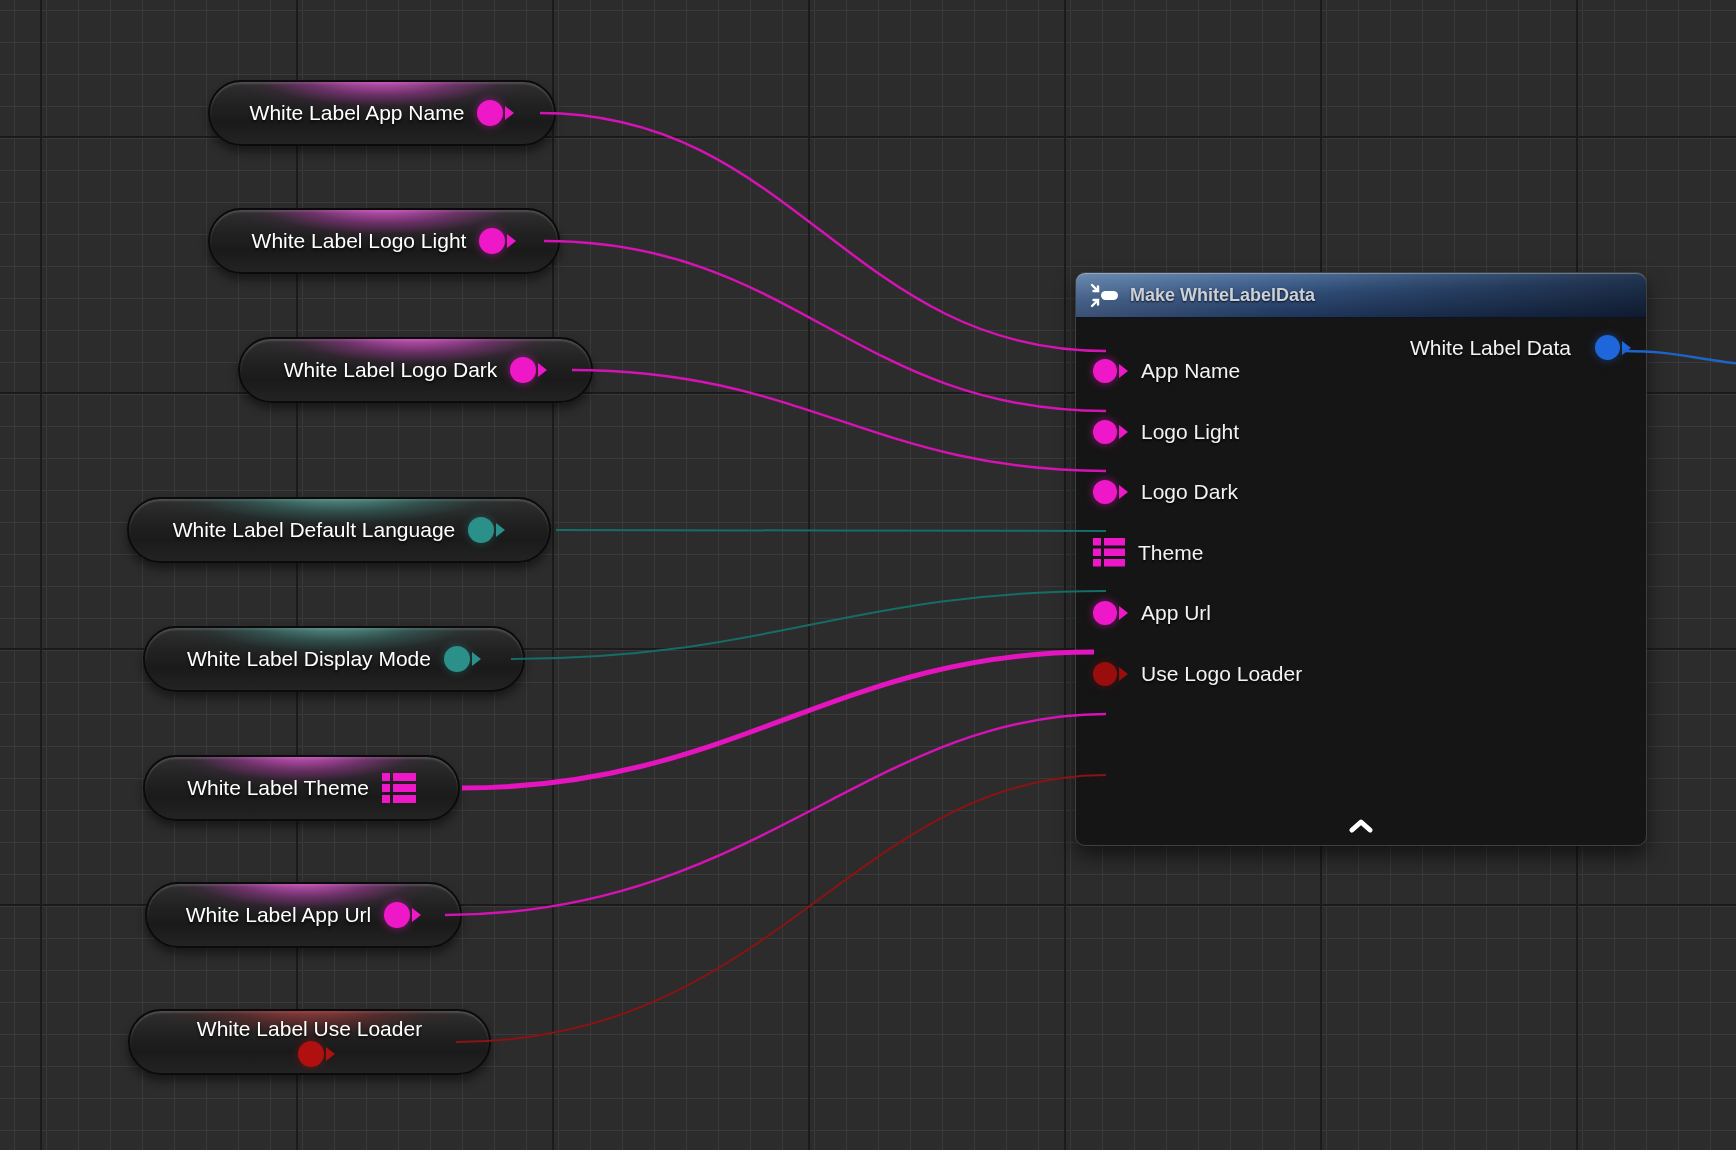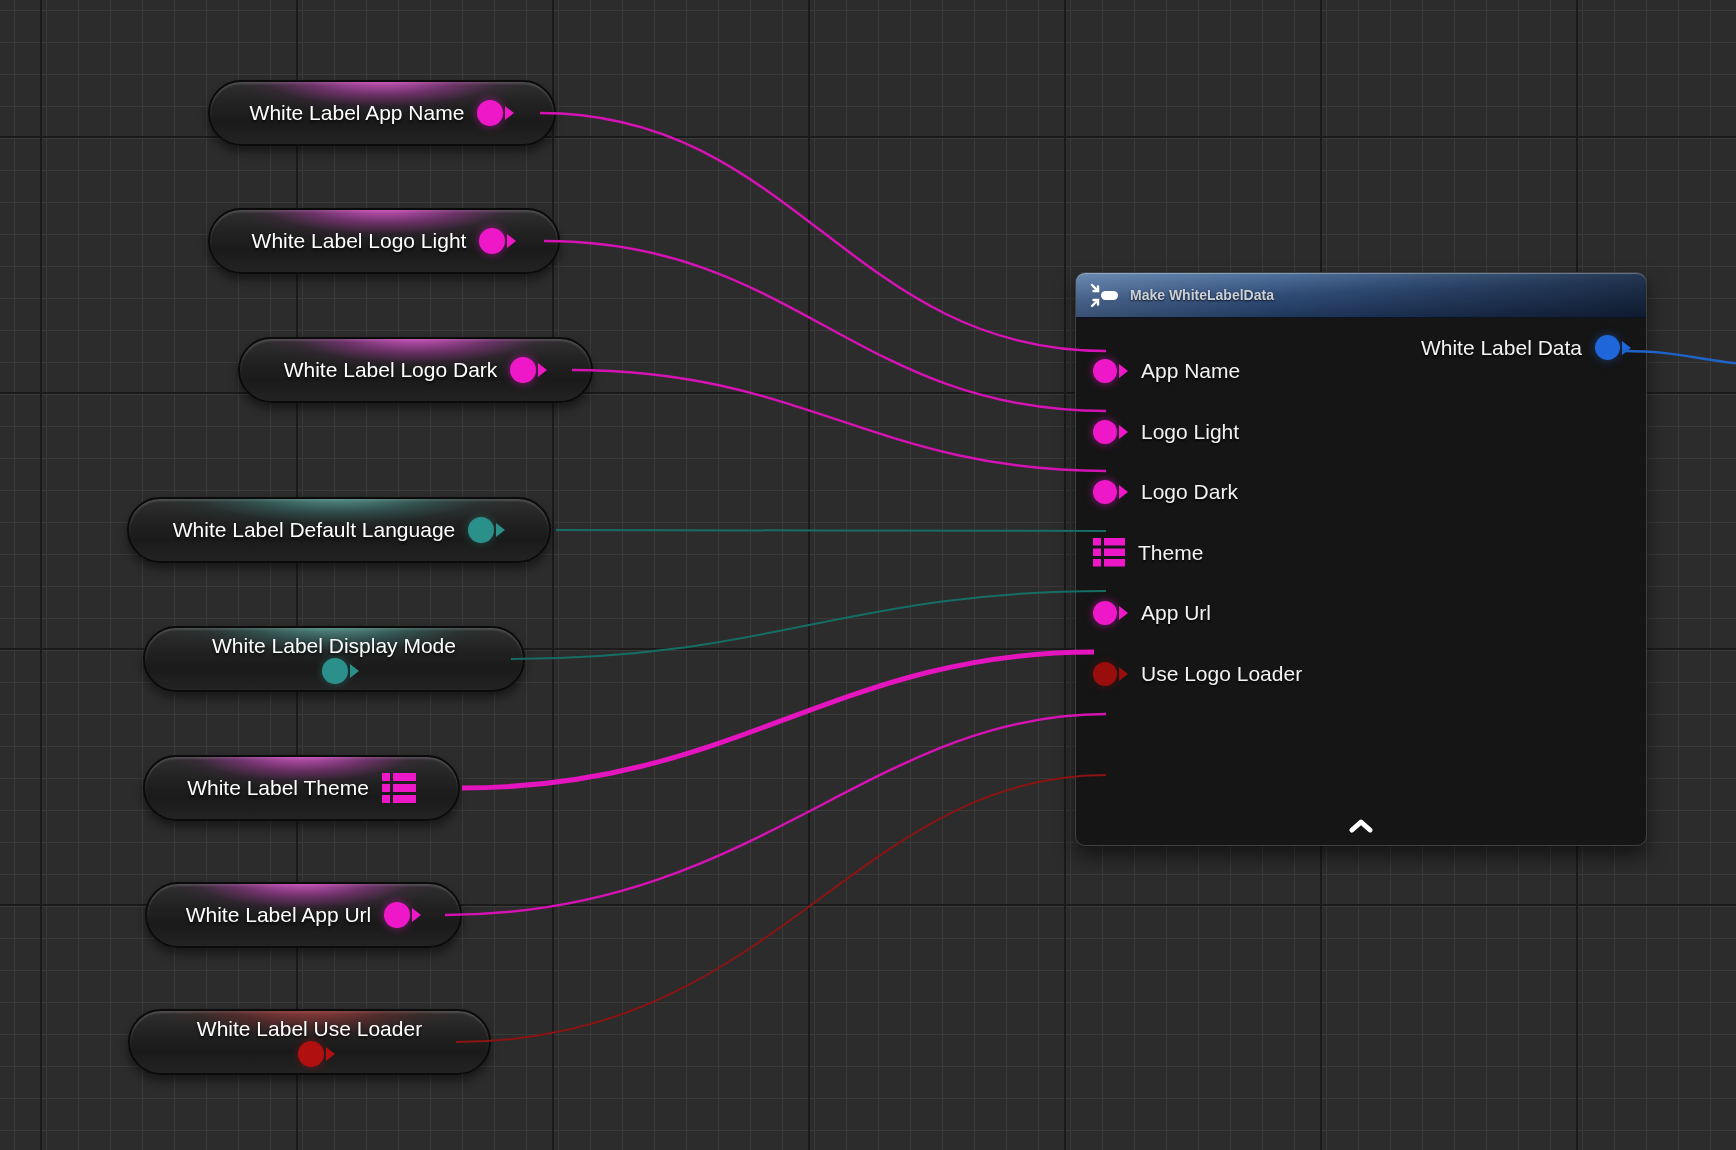--- a/index.html
+++ b/index.html
@@ -51,27 +51,27 @@
     box-sizing:border-box;box-shadow:0 10px 20px rgba(0,0,0,.55);
   }
   .mheader{
     height:44px;border-radius:9px 9px 0 0;display:flex;align-items:center;gap:11px;
     padding-left:13px;border-bottom:1px solid #0c1424;
     background:
       linear-gradient(90deg,rgba(255,255,255,.10) 0%,rgba(0,0,0,0) 35%,rgba(0,0,0,.38) 100%),
       linear-gradient(178deg,#5a7ea9 0%,#304d78 45%,#172a4b 100%);
     box-shadow:inset 0 1px 0 rgba(255,255,255,.28);
   }
-  .mtitle{font-size:14px;font-weight:bold;color:#ccd1d9;text-shadow:0 1px 2px rgba(0,0,0,.8);white-space:nowrap;}
+  .mtitle{font-size:18px;font-weight:bold;color:#ccd1d9;text-shadow:0 1px 2px rgba(0,0,0,.8);white-space:nowrap;}
   .mbody{padding-top:23px;}
   .pin-row{height:60.5px;display:flex;align-items:center;padding-left:17px;gap:13px;}
   .pin-row .pin{margin-left:0;}
   .pin-row .dot{width:24px;height:24px;}
   .plabel{color:#f2f2f2;font-size:21px;white-space:nowrap;text-shadow:0 2px 2px rgba(0,0,0,.7);}
-  .output-row{position:absolute;top:62px;right:15px;display:flex;align-items:center;gap:0;}
+  .output-row{position:absolute;top:62px;right:15px;display:flex;align-items:center;gap:11px;}
   .output-row .dot{width:25px;height:25px;}
   .collapse-btn{position:absolute;left:50%;bottom:7px;transform:translateX(-50%);cursor:pointer;background:none;border:none;padding:2px 6px;}
   .struct-icon{display:block;}
 </style>
 </head>
 <body>
 
 <svg class="wires" width="1736" height="1150" viewBox="0 0 1736 1150">
   <path d="M540 113 C 795 113 850 351 1106 351" stroke="#D512B4" stroke-width="2.5" fill="none"></path>
   <path d="M544 241 C 795 241 855 411 1106 411" stroke="#D512B4" stroke-width="2.5" fill="none"></path>
@@ -109,21 +109,21 @@
 </div>
 
 <div class="getter gt" style="left:127px;top:497px;width:424px;">
   <span class="glabel">White Label Default Language</span>
   <span class="pin">
       <span class="dot t"></span>
       <span class="tri t"></span>
     </span>
 </div>
 
-<div class="getter gt" style="left:143px;top:626px;width:382px;flex-direction:column;">
+<div class="getter gt" style="left:143px;top:626px;width:382px;">
   <span class="glabel">White Label Display Mode</span>
   <span class="pin">
       <span class="dot t"></span>
       <span class="tri t"></span>
     </span>
 </div>
 
 <div class="getter gm" style="left:143px;top:755px;width:317px;">
   <span class="glabel">White Label Theme</span>
   <span class="pin">

